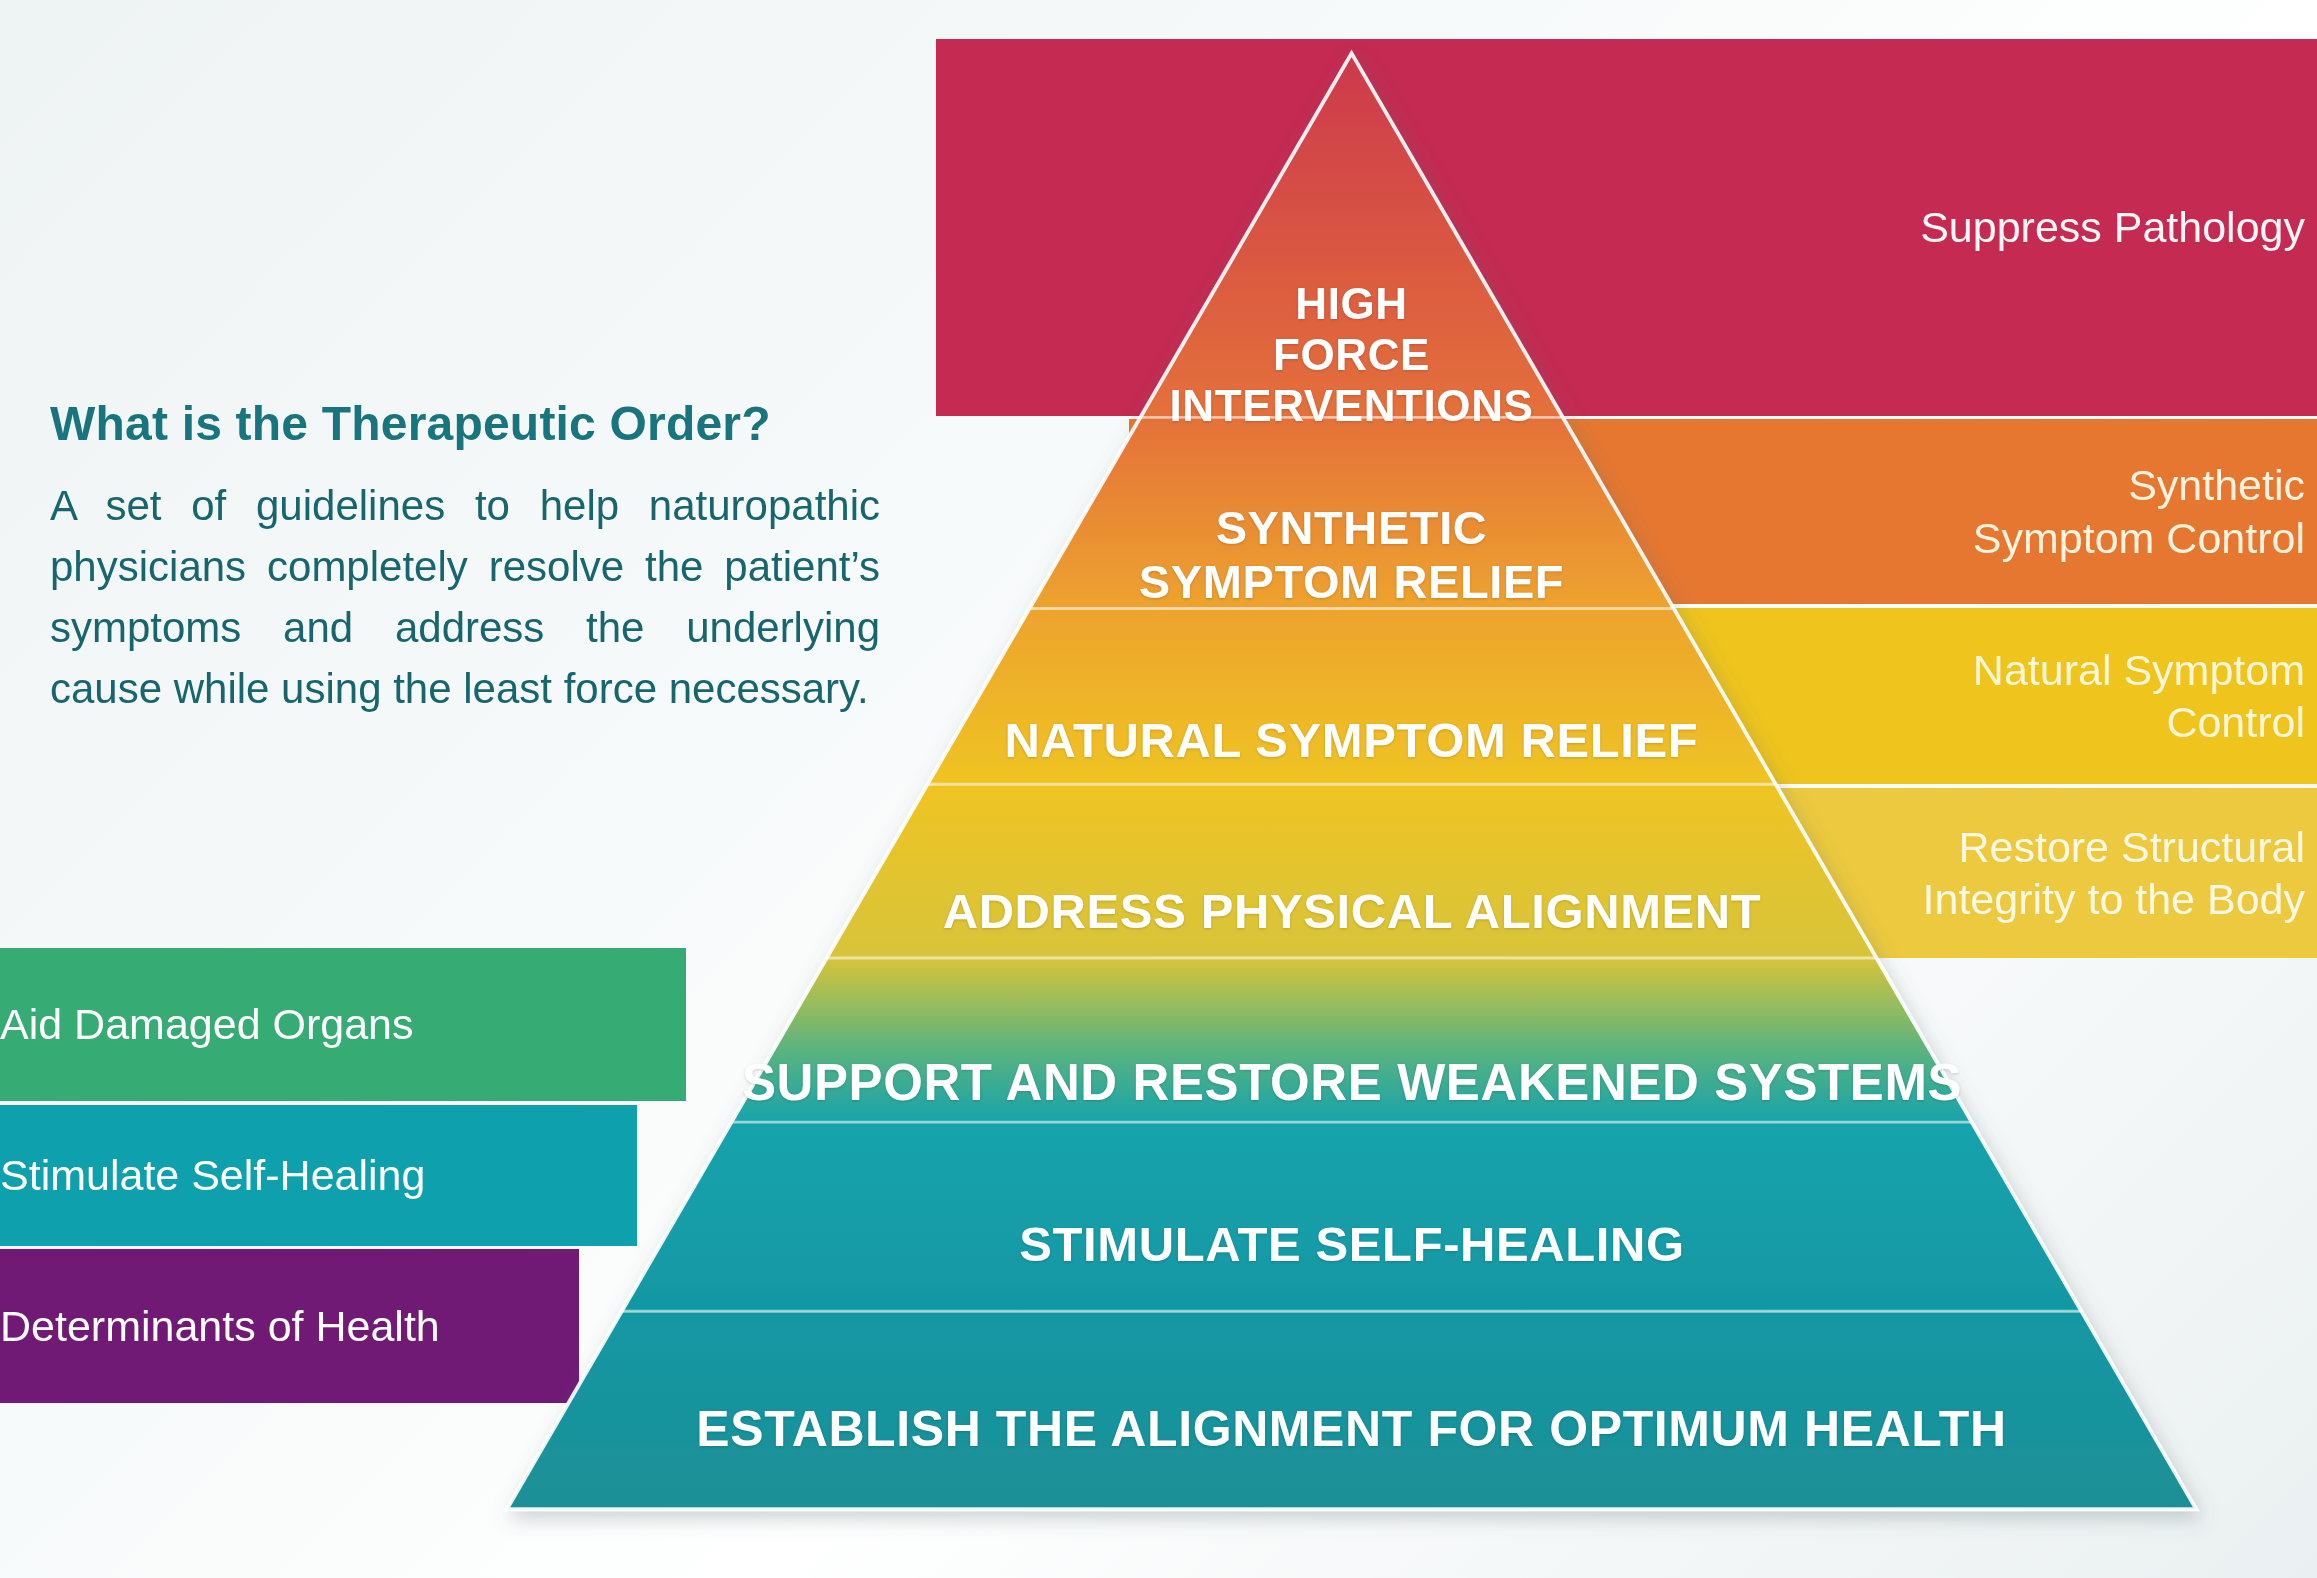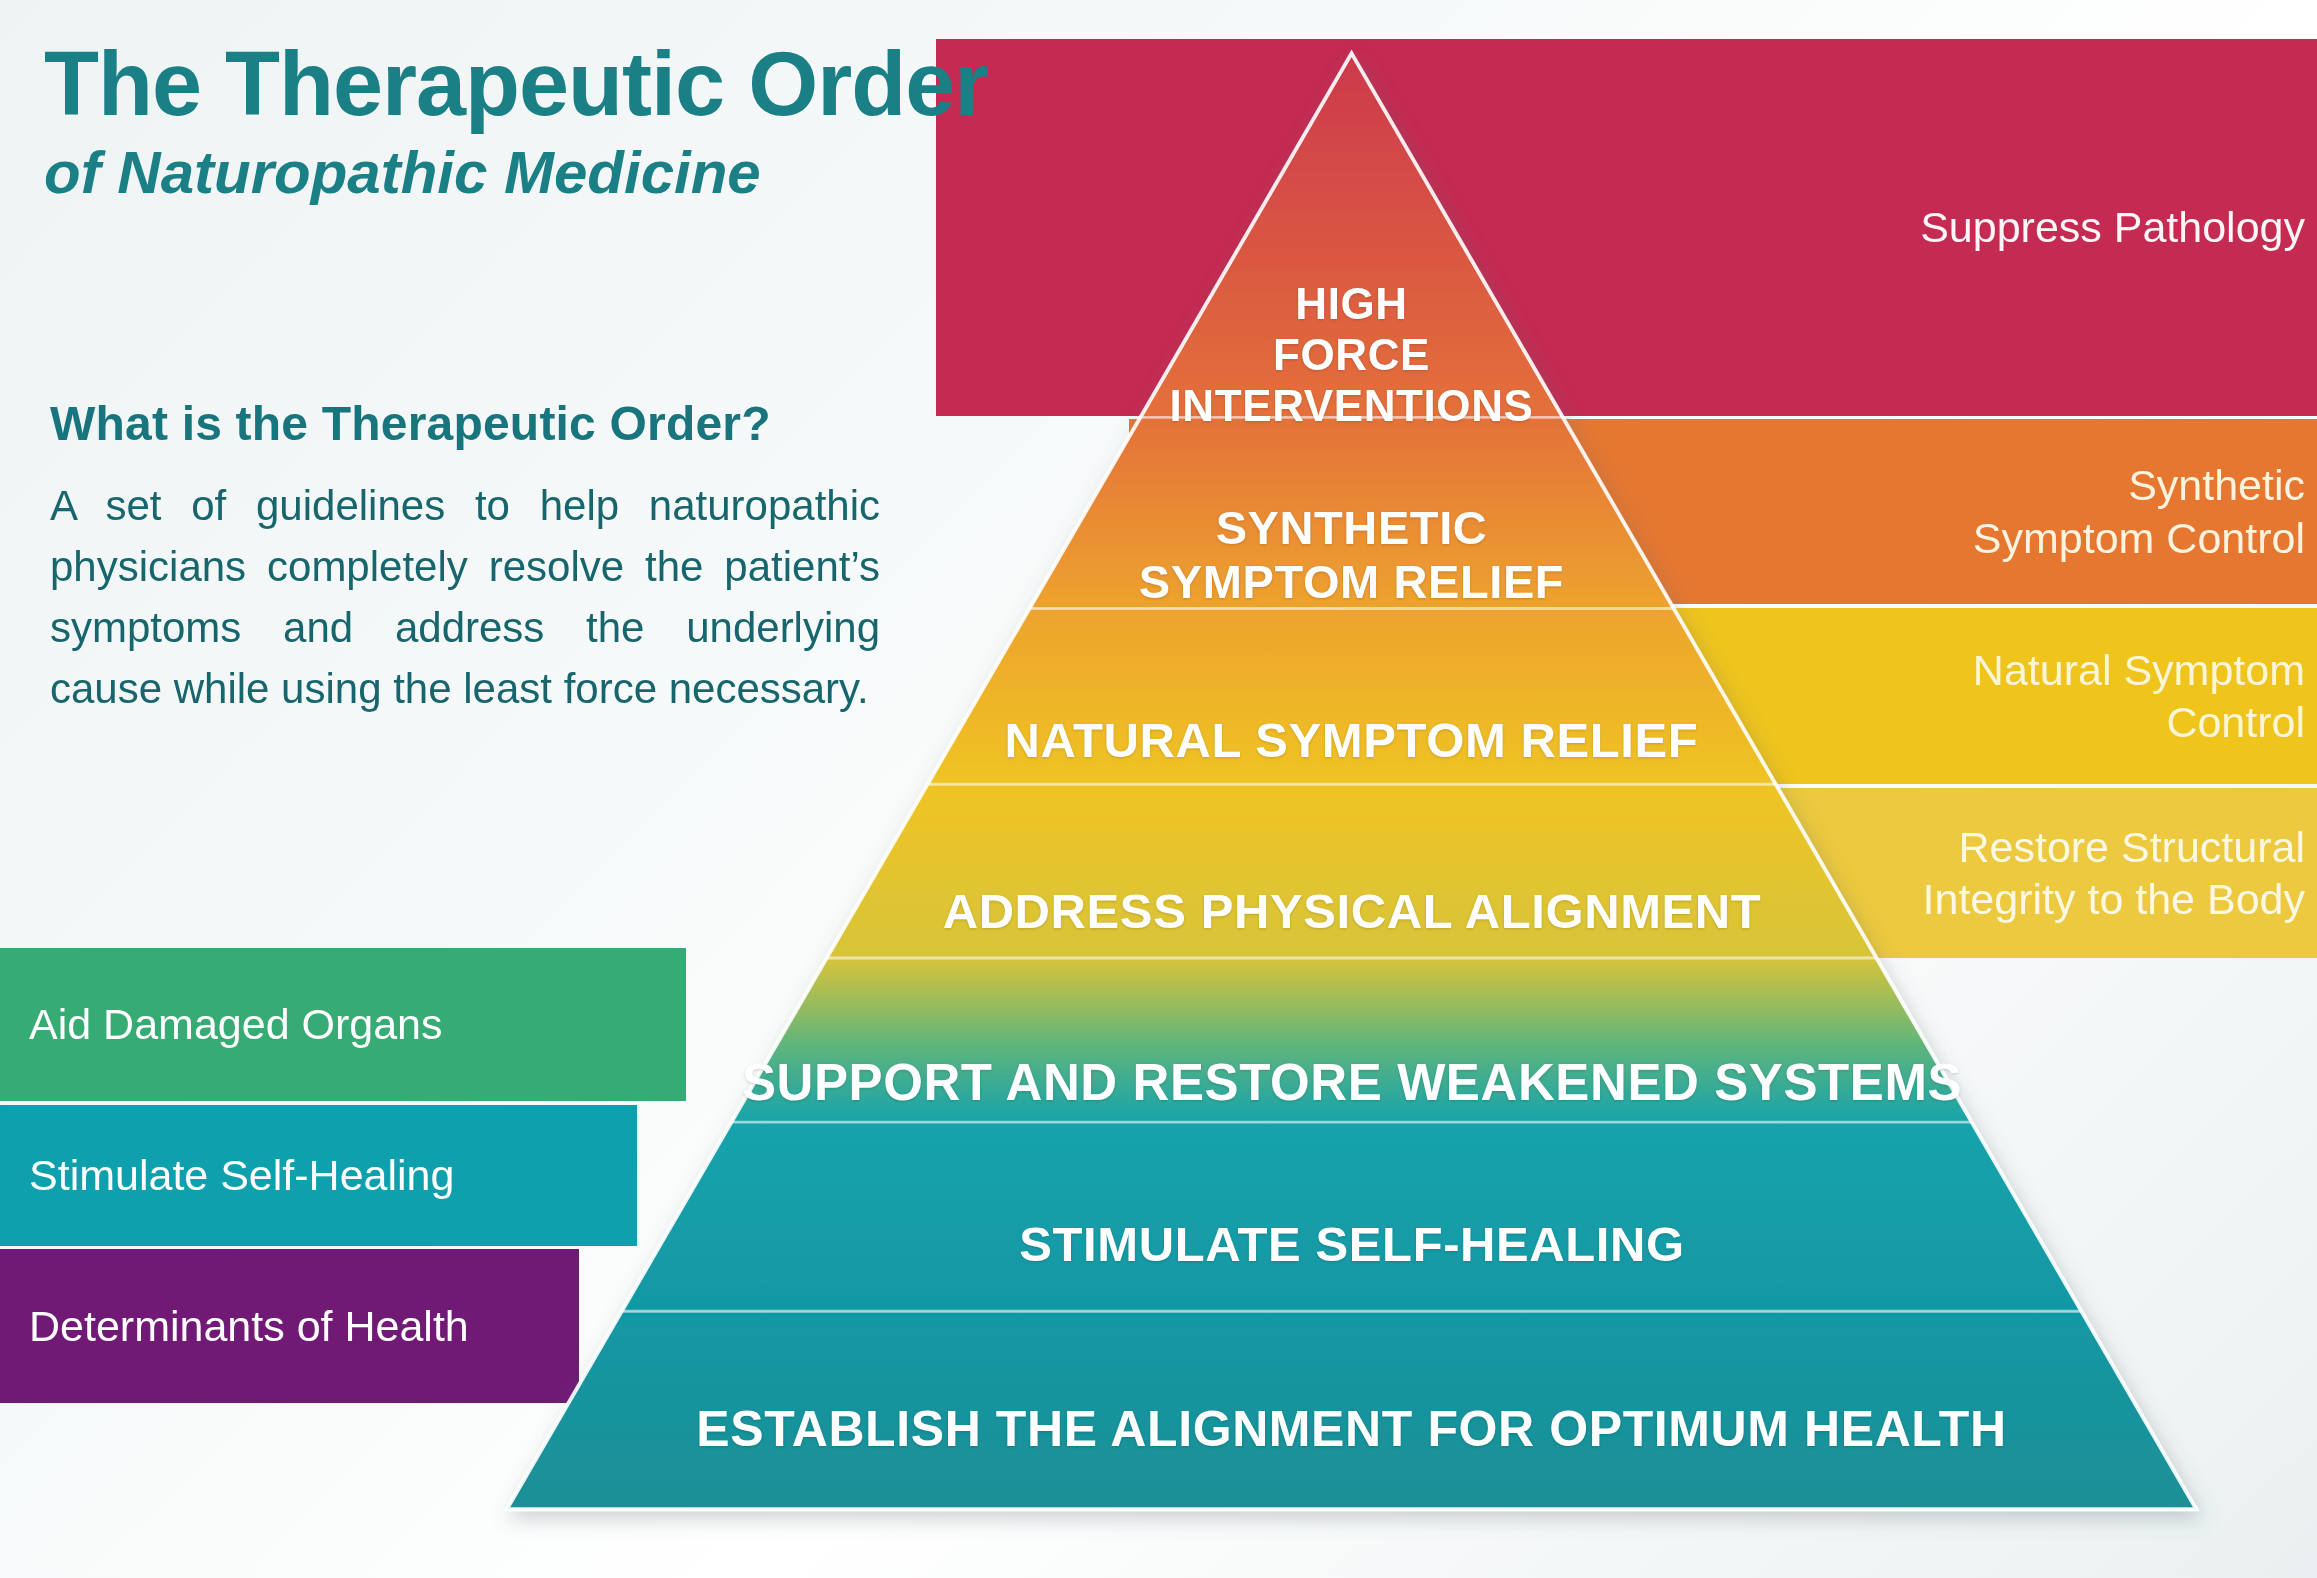--- a/index.html
+++ b/index.html
@@ -31,21 +31,21 @@
   .intro-p {
     margin-top:25px; font-size:42px; line-height:1.45; color:#17656d;
     text-align:justify; text-justify:inter-word;
   }
 
   
   .band {
     position:absolute; display:flex; align-items:center;
     color:#ffffff; font-size:43px; line-height:1.22;
   }
-  .band-left  { left:0;  justify-content:flex-start; padding-left:29px; }
+  .band-left  { left:0;  justify-content:flex-start; }
   .band-right { right:0; justify-content:flex-end;   padding-right:12px; text-align:right; }
 
   
   #rb0 { top:39px;  height:377px; width:1381px; background:#c42a52; }
   #rb1 { top:419px; height:185px; width:1188px; background:#e57731; }
   #rb2 { top:608px; height:176px; width:975px; background:#eec41d;justify-content:flex-end; }
   #rb3 { top:788px; height:170px; width:811px;  background:#ecc93e; }
 
   #rb0 .t { color:#fdf6f7; }
   #rb1 .t { color:#fdf3de; }
@@ -193,24 +193,20 @@
   <div class="tier-label" id="tl4">
     <span>SUPPORT AND RESTORE WEAKENED SYSTEMS</span>
   </div>
   <div class="tier-label" id="tl5">
     <span>STIMULATE SELF-HEALING</span>
   </div>
   <div class="tier-label" id="tl6">
     <span>ESTABLISH THE ALIGNMENT FOR OPTIMUM HEALTH</span>
   </div>
 
-  <div class="title-wrap">
-    <div class="title-main">The Therapeutic Order</div>
-    <div class="title-sub">of Naturopathic Medicine</div>
-  </div>
 
   <div class="intro">
     <div class="intro-h">What is the Therapeutic Order?</div>
     <div class="intro-p">A set of guidelines to help naturopathic physicians completely resolve the patient’s symptoms and address the underlying cause while using the least force necessary.</div>
   </div>
 
 </div>
 
 
 </body></html>

